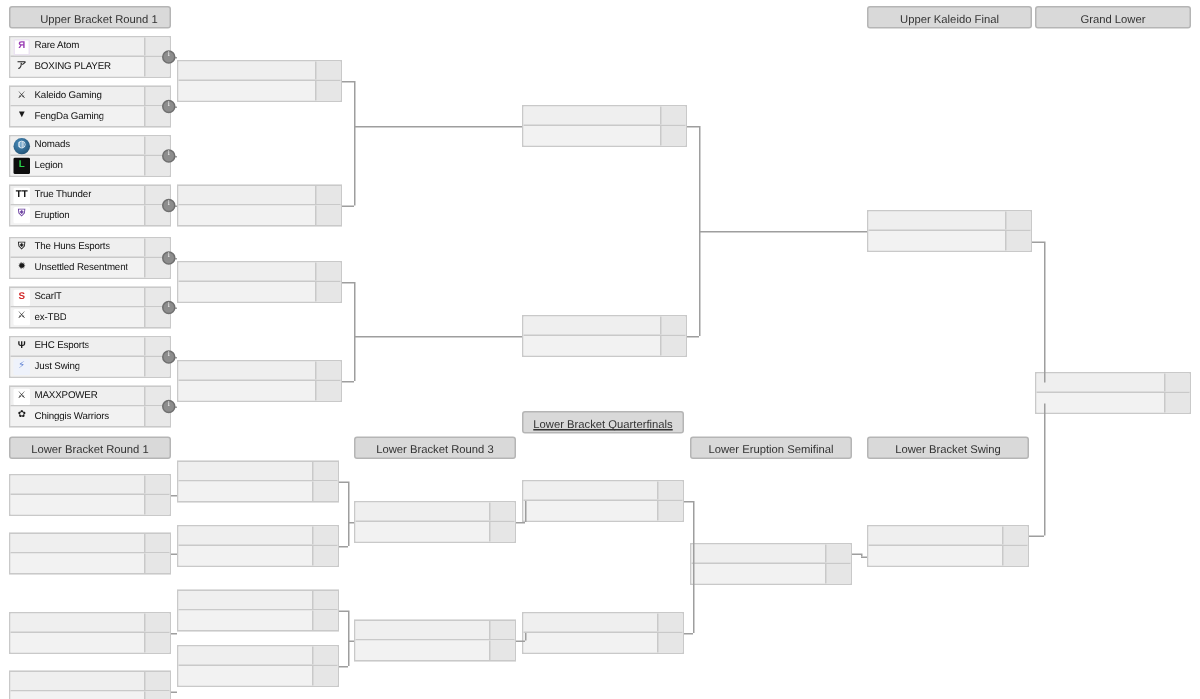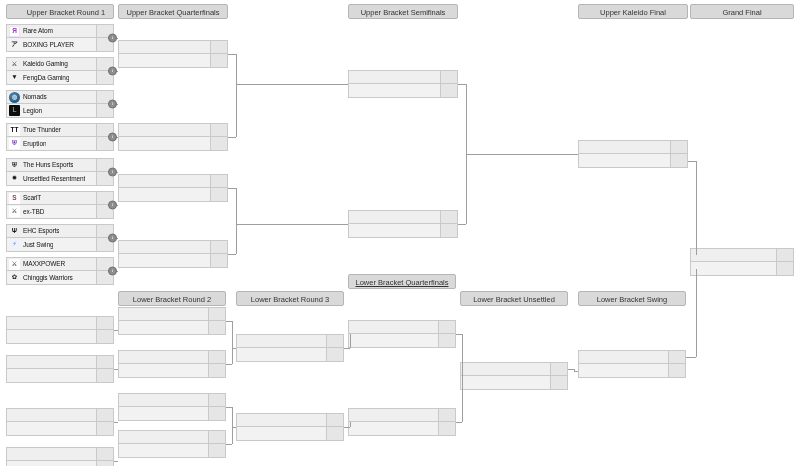--- a/index.html
+++ b/index.html
@@ -123,28 +123,26 @@
   
   .ln{position:absolute;background:#9e9e9e;}
   .lnh{height:1px;}
   .lnv{width:1px;}
 </style>
 </head>
 <body>
 
 <div id="stage">
     <div class="rhead" style="left: 6px; top: 4px; width: 108px; padding-left: 12px;">Upper Bracket Round 1</div>
-    <div class="rhead" style="left: 118px; top: 4px; width: 110px;">Upper Bracket Quarterfinals</div>
-    <div class="rhead" style="left: 348px; top: 4px; width: 110px;">Upper Bracket Semifinals</div>
     <div class="rhead" style="left: 578px; top: 4px; width: 110px;">Upper Kaleido Final</div>
-    <div class="rhead" style="left: 690px; top: 4px; width: 104px;">Grand Final</div>
-    <div class="rhead" style="left: 118px; top: 291px; width: 108px;">Lower Bracket Round 2</div>
+    <div class="rhead" style="left: 690px; top: 4px; width: 104px;">Grand Lower</div>
+    <div class="rhead" style="left: 6px; top: 291px; width: 108px;">Lower Bracket Round 1</div>
     <div class="rhead" style="left: 236px; top: 291px; width: 108px;">Lower Bracket Round 3</div>
     <div class="rhead" style="left: 348px; top: 274px; width: 108px; text-decoration: underline;">Lower Bracket Quarterfinals</div>
-    <div class="rhead" style="left: 460px; top: 291px; width: 108px;">Lower Bracket Unsettled</div>
+    <div class="rhead" style="left: 460px; top: 291px; width: 108px;">Lower Eruption Semifinal</div>
     <div class="rhead" style="left: 578px; top: 291px; width: 108px;">Lower Bracket Swing</div>
     <div class="match" style="left: 6px; top: 24px; width: 108px; height: 28px; position: absolute;">
       <div class="mrow top">
         <div class="opp">
           <span class="logo lg-rareatom">Я</span>
           <span class="tname">Rare Atom</span>
         </div>
         <div class="score"></div>
       </div>
       <div class="mrow bot">

